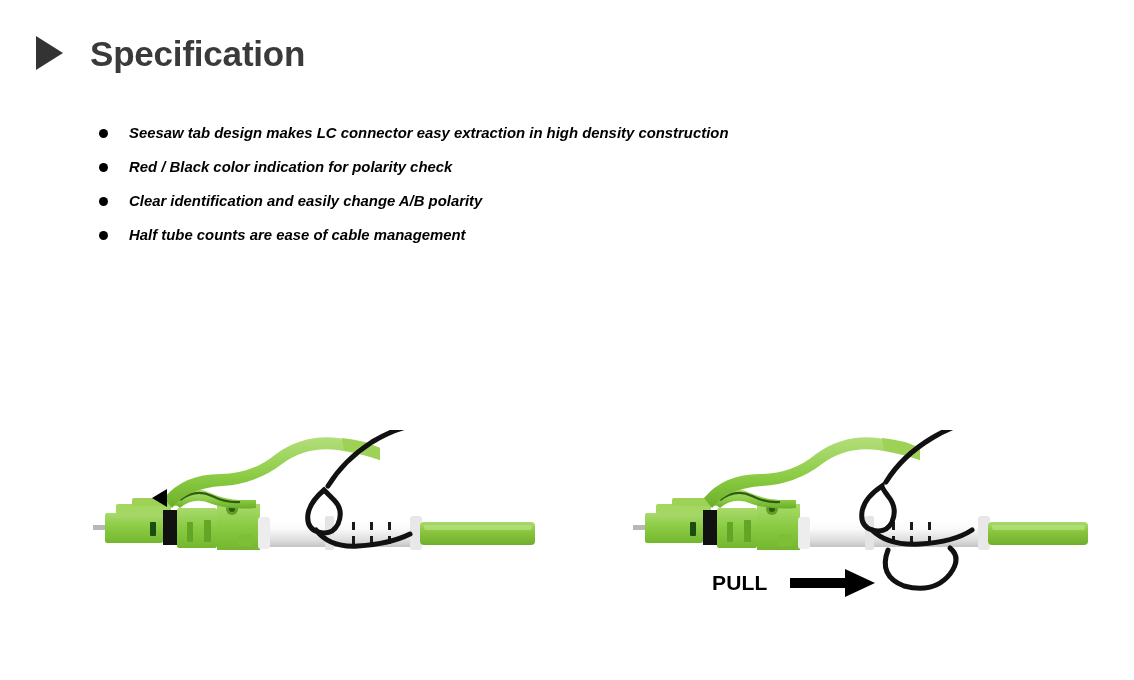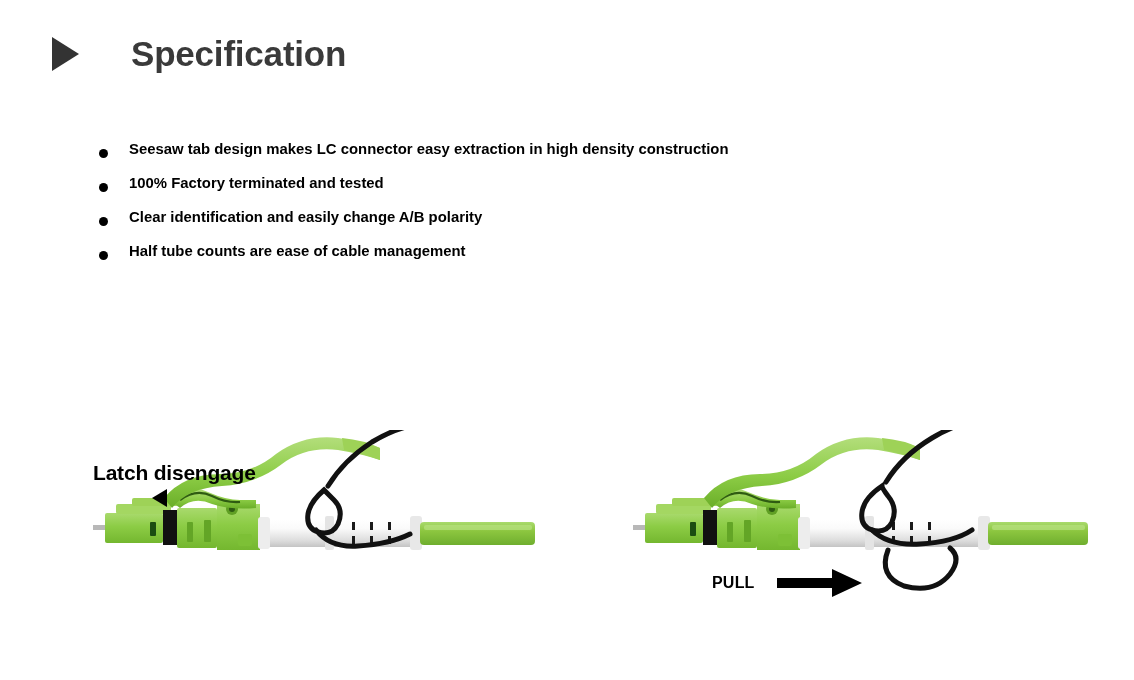--- a/index.html
+++ b/index.html
@@ -12,25 +12,23 @@
     width: 1134px;
     height: 680px;
     background: #ffffff;
     overflow: hidden;
     font-family: "Liberation Sans", sans-serif;
   }
 
   
   .heading-row {
     position: absolute;
-    left: 52px;
+    left: 36px;
     top: 36px;
     display: flex;
-    align-items: center;
-    gap: 25px;
   }
   .heading-triangle {
     width: 0;
     height: 0;
     border-top: 17px solid transparent;
     border-bottom: 17px solid transparent;
     border-left: 27px solid #333333;
     margin-right: 27px;
   }
   .heading-text {
@@ -44,22 +42,23 @@
 
   
   .bullets {
     position: absolute;
     left: 99px;
     top: 124px;
     width: 900px;
   }
   .bullet-item {
     display: flex;
-    align-items: flex-end;
+    align-items: flex-start;
     height: 34px;
+    font-style: italic;
   }
   .bullet-dot {
     width: 9px;
     height: 9px;
     border-radius: 50%;
     background: #000000;
     margin-top: 5px;
     margin-right: 21px;
     flex: 0 0 auto;
   }
@@ -114,21 +113,21 @@
     border-right: 15px solid #000000;
   }
   .pull-row {
     position: absolute;
     left: 712px;
     top: 568px;
     display: flex;
     align-items: center;
   }
   .pull-text {
-    font-size: 16px;
+    font-size: 21px;
     font-weight: bold;
     color: #000000;
     letter-spacing: 0.2px;
     white-space: nowrap;
   }
   .pull-arrow {
     margin-left: 22px;
     display: block;
   }
 </style>
@@ -142,25 +141,25 @@
     <div class="heading-text">Specification</div>
   </div>
 
   <div class="bullets">
 
     <div class="bullet-item">
       <span class="bullet-dot"></span>
       <span class="bullet-text">Seesaw tab design makes LC connector easy extraction in high density construction</span>
     </div>
 
-
     <div class="bullet-item">
       <span class="bullet-dot"></span>
-      <span class="bullet-text">100% Factory terminated and tested</span>
-    </div>
+      <span class="bullet-text">Red / Black color indication for polarity check</span>
+    </div>
+
 
 
 
     <div class="bullet-item">
       <span class="bullet-dot"></span>
       <span class="bullet-text">Clear identification and easily change A/B polarity</span>
     </div>
 
     <div class="bullet-item">
       <span class="bullet-dot"></span>
@@ -310,21 +309,20 @@
 
         <path d="M262 56 Q244 68 242 82 Q240 96 252 100 Q266 104 272 92 Q278 78 268 66 Q262 58 262 56 Z" fill="none" stroke="#111111" stroke-width="5" stroke-linecap="round"></path>
         <path d="M266 52 Q282 26 312 8 Q332 -4 350 -8" fill="none" stroke="#111111" stroke-width="5" stroke-linecap="round"></path>
         <path d="M252 100 Q268 116 300 114 Q334 112 352 100" fill="none" stroke="#111111" stroke-width="5" stroke-linecap="round"></path>
         <path d="M268 120 Q258 146 284 156 Q314 164 330 144 Q342 128 330 118" fill="none" stroke="#111111" stroke-width="5" stroke-linecap="round"></path>
       </svg>
     </div>
 
   </div>
 
-  <div class="label-latch">Latch disengage</div>
   <div class="latch-arrow"></div>
 
   <div class="pull-row">
     <span class="pull-text">PULL</span>
     <svg class="pull-arrow" width="85" height="30" viewBox="0 0 85 30">
       <path d="M0 10 L55 10 L55 1 L85 15 L55 29 L55 20 L0 20 Z" fill="#000000"></path>
     </svg>
   </div>
 
 </div>

